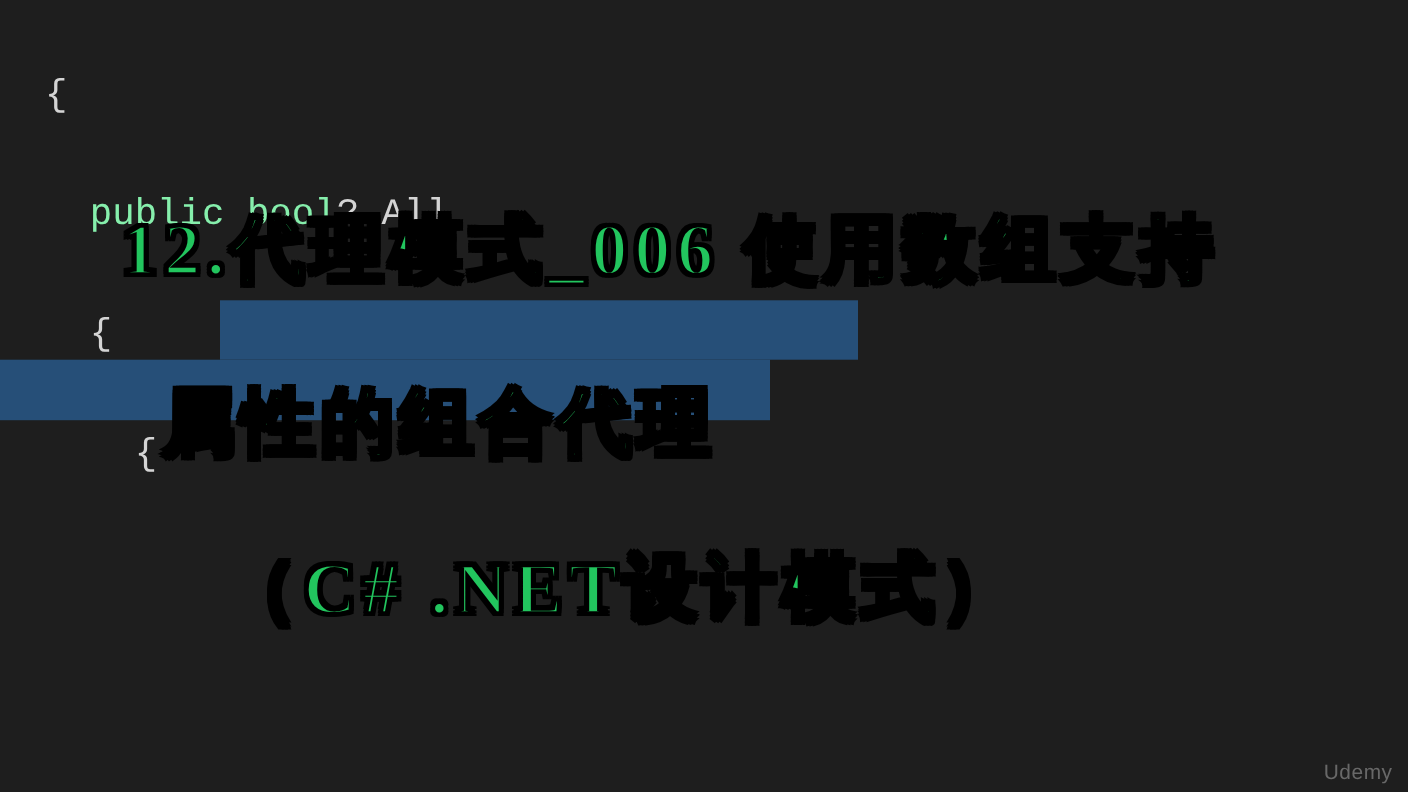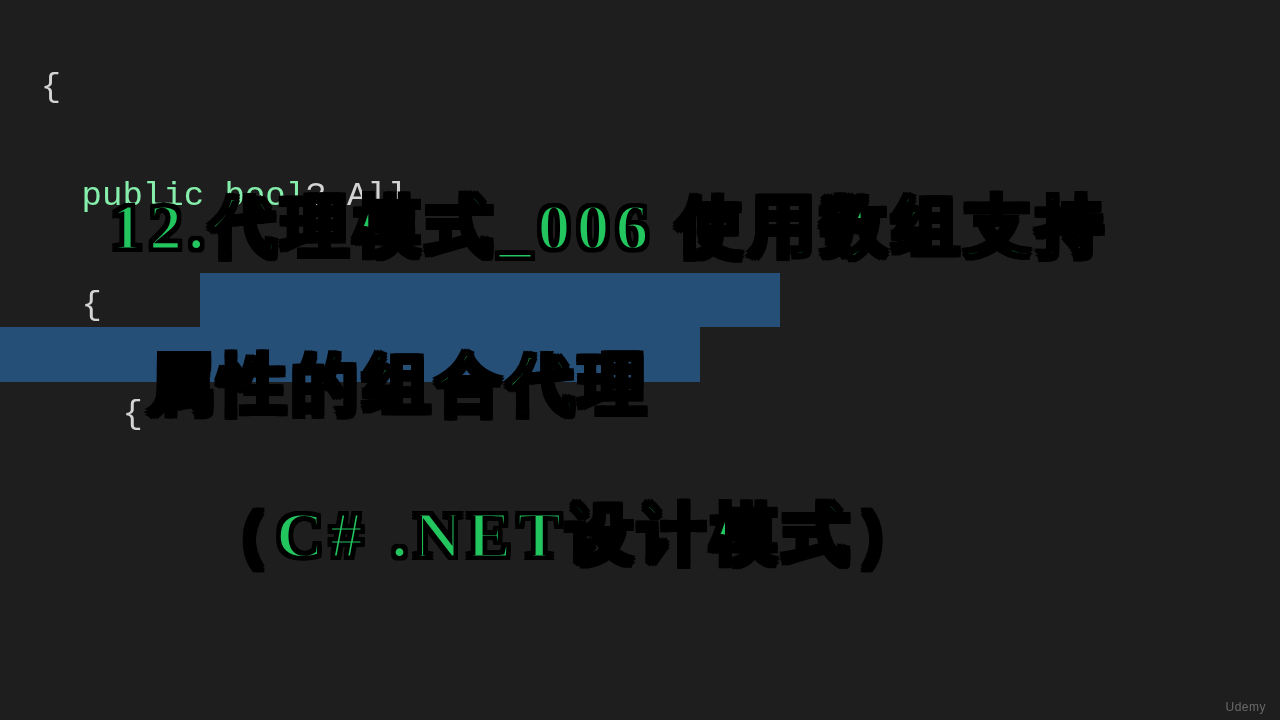--- a/index.html
+++ b/index.html
@@ -47,21 +47,21 @@
        0px -3px 0 #000, 0px  3px 0 #000,
       -3px  0px 0 #000, 3px  0px 0 #000;
     white-space: nowrap;
   }
   .watermark {
     position: absolute;
     right: 14px;
     bottom: 6px;
     color: #888;
     font-family: sans-serif;
-    font-size: 12px;
+    font-size: 19px;
     opacity: 0.7;
     letter-spacing: 0.5px;
   }
 </style>
 </head>
 <body>
 
 <div class="highlight-sel" style="top:273px; left:200px; width:580px; height:54px;"></div>
 <div class="highlight-sel" style="top:327px; left:0px; width:700px; height:55px;"></div>
 

